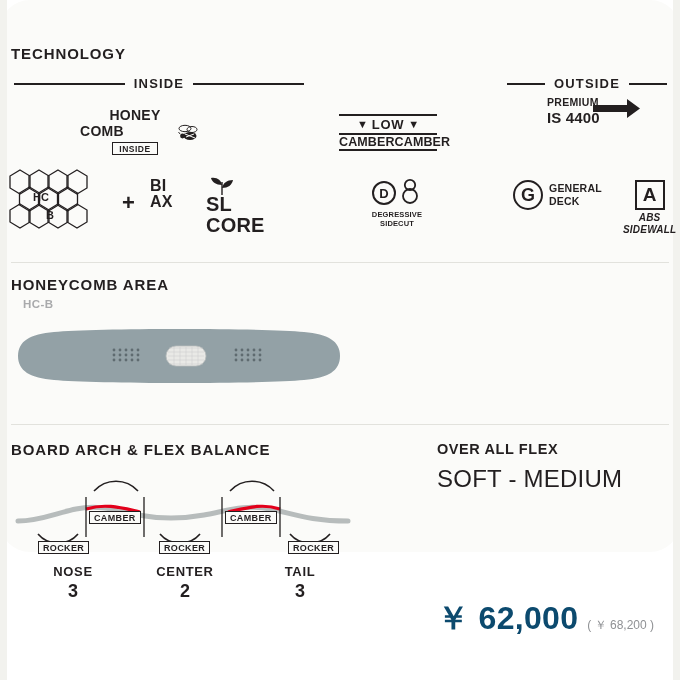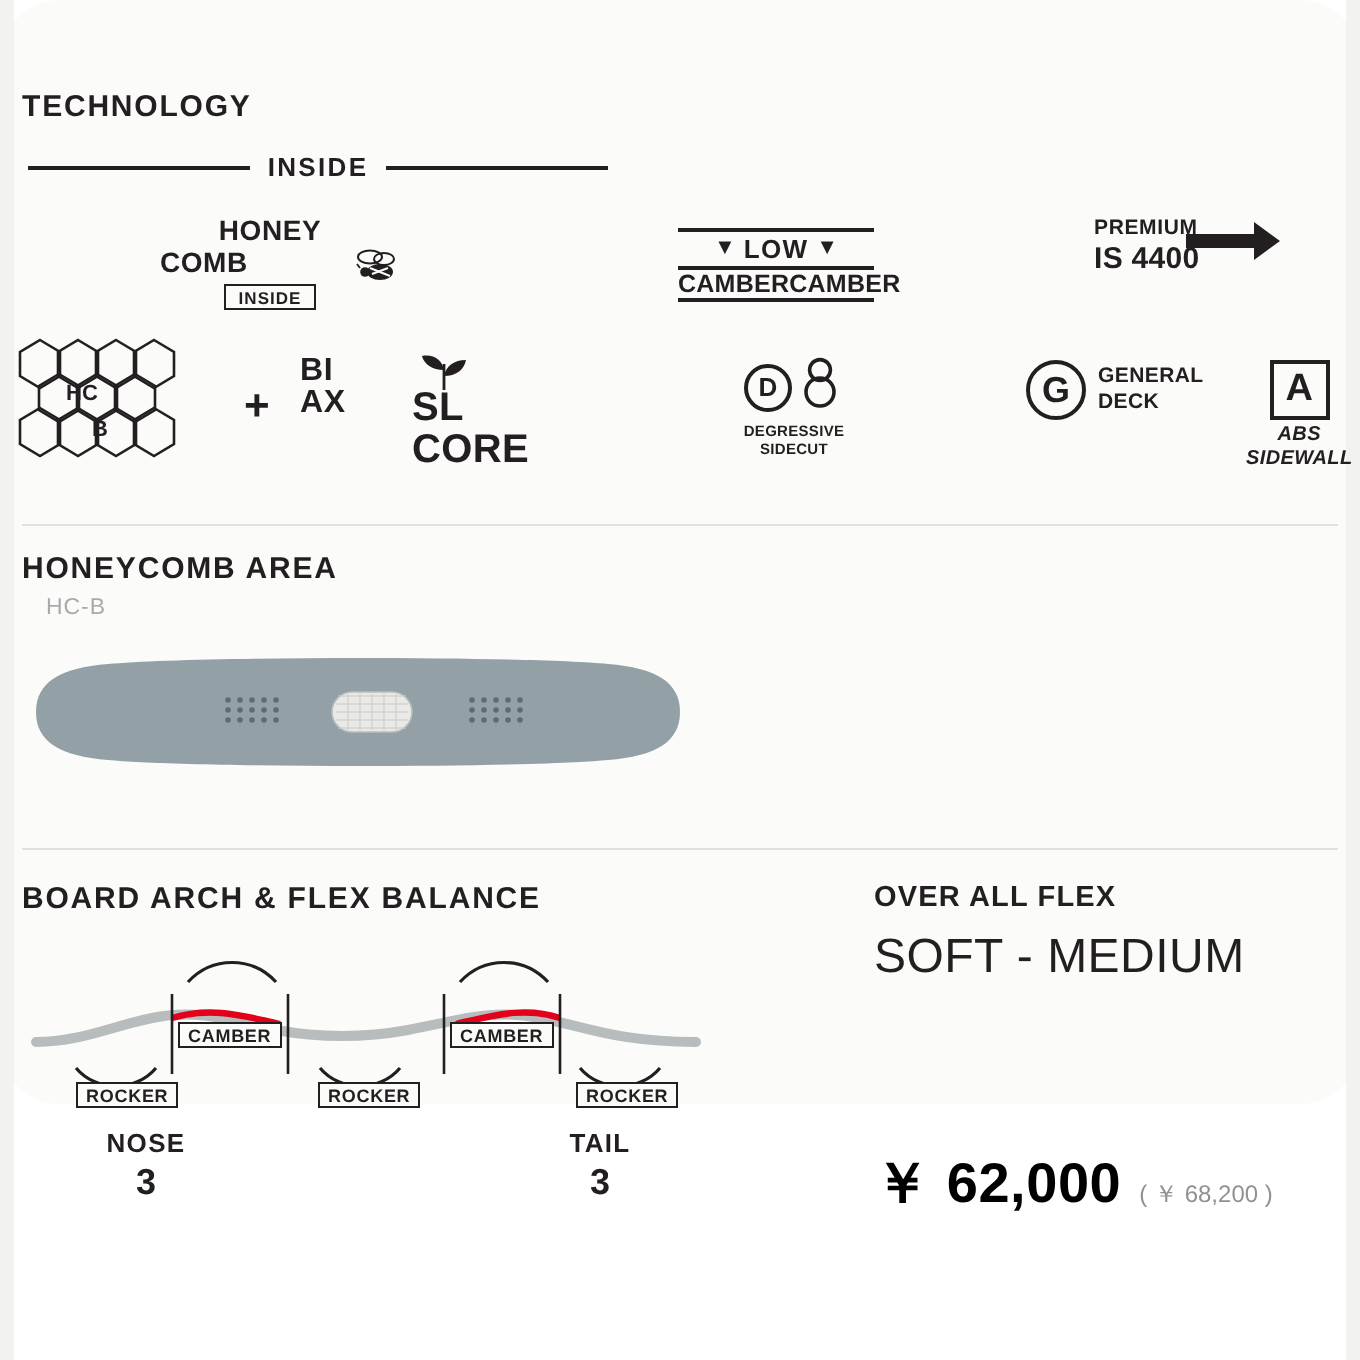--- a/index.html
+++ b/index.html
@@ -96,21 +96,21 @@
   #lowcamber .mid { display:flex; align-items:center; justify-content:center; gap:4px; padding: 1px 0; }
   #lowcamber .low { font-size: 13px; font-weight: bold; letter-spacing: 0.05em;}
   #lowcamber .cam { font-size: 12.5px; font-weight: bold; letter-spacing: 0.01em; text-align:center;}
   .arrow-d { font-size: 11px; line-height: 1; }
 
   
   #degressive { left: 362px; top: 178px; width: 70px; text-align: center; }
   #degressive .cap { font-size: 7.5px; font-weight: bold; line-height: 1.15; margin-top: 3px; letter-spacing: 0.02em;}
 
   
-  #premium { left: 547px; top: 108px; width: 96px; }
+  #premium { left: 547px; top: 96px; width: 96px; }
   #premium .p1 { font-size: 10.5px; font-weight: bold; letter-spacing: 0.03em; }
   #premium .p2 { font-size: 15px; font-weight: bold; letter-spacing: 0.01em; margin-top: 1px;}
 
   
   #gendeck { left: 513px; top: 180px; display: flex; align-items: center; gap: 6px; }
   #gendeck .g {
     width: 30px; height: 30px; border: 2.4px solid #231f20; border-radius: 50%;
     display:flex; align-items:center; justify-content:center;
     font-size: 18px; font-weight: bold;
   }
@@ -119,40 +119,40 @@
   
   #abs { left: 623px; top: 180px; text-align:center; }
   #abs .a {
     width: 30px; height: 30px; border: 2.4px solid #231f20;
     display:flex; align-items:center; justify-content:center;
     font-size: 19px; font-weight: bold; margin: 0 auto;
   }
   #abs .txt { font-size: 10px; font-weight: bold; line-height: 1.15; margin-top: 2px; letter-spacing: 0.02em; font-style: italic;}
 
   
-  #hc-sub { position:absolute; left: 23px; top: 298px; font-size: 11.5px; font-weight: normal; color: #a9aaac; letter-spacing: 0.04em;}
+  #hc-sub { position:absolute; left: 23px; top: 298px; font-size: 11.5px; font-weight: bold; color: #a9aaac; letter-spacing: 0.04em;}
   #board-wrap { position: absolute; left: 14px; top: 325px; width: 330px; height: 62px; }
 
   
   #arch-diagram { position: absolute; left: 14px; top: 463px; width: 338px; height: 96px; }
   .zone-box {
     position: absolute; border: 1.6px solid #231f20; background: #fbfbf9;
     font-size: 9px; font-weight: bold; letter-spacing: 0.04em;
     padding: 1px 4px 0 4px;
   }
 
   
   .metric { position: absolute; text-align: center; }
   .metric .nm { font-size: 13px; font-weight: bold; letter-spacing: 0.05em; }
   .metric .vl { font-size: 18px; font-weight: bold; margin-top: 2px;}
 
   
   #flex-value { position: absolute; left: 437px; top: 465px; font-size: 24px; font-weight: normal; letter-spacing: 0.01em;}
   #price { position: absolute; left: 437px; top: 573px; display: flex; align-items: baseline; gap: 9px; }
-  #price .main { font-size: 28px; font-weight: bold; color: #000000; letter-spacing: 0.01em;}
+  #price .main { font-size: 32px; font-weight: bold; color: #0c4a6e; letter-spacing: 0.01em; margin-top: 24px;}
   #price .sub  { font-size: 12px; color: #8f9194; }
 
   
   .hr { position: absolute; height: 1px; background: #e2e2dd; }
 </style>
 </head>
 <body>
 
 <div class="page">
   <div class="edge-left"></div>
@@ -160,20 +160,25 @@
 
   <div class="sec-title" id="tech-title">TECHNOLOGY</div>
 
   <div class="colhead" id="head-inside">
     <div class="rule"></div>
     <div class="lbl">INSIDE</div>
     <div class="rule"></div>
   </div>
 
 
+  <div class="colhead" id="head-outside">
+    <div class="rule"></div>
+    <div class="lbl">OUTSIDE</div>
+    <div class="rule"></div>
+  </div>
 
   <div class="blk" id="honey-logo">
     <div class="l1">HONEY</div>
     <div class="l2">COMB</div>
     <div class="center">
       <span class="l3">INSIDE</span>
     </div>
     <span class="bee">
       <svg width="22" height="18" viewBox="0 0 22 18">
         <ellipse cx="7" cy="4.5" rx="6" ry="3.2" fill="none" stroke="#231f20" stroke-width="1"></ellipse>
@@ -377,20 +382,24 @@
 
     <div class="zone-box" style="left:24px; top:78px;">ROCKER</div>
     <div class="zone-box" style="left:145px; top:78px;">ROCKER</div>
     <div class="zone-box" style="left:274px; top:78px;">ROCKER</div>
   </div>
 
   <div class="metric" style="left:36px; top:564px; width:74px;">
     <div class="nm">NOSE</div>
     <div class="vl">3</div>
   </div>
+  <div class="metric" style="left:145px; top:564px; width:80px;">
+    <div class="nm">CENTER</div>
+    <div class="vl">2</div>
+  </div>
   <div class="metric" style="left:264px; top:564px; width:72px;">
     <div class="nm">TAIL</div>
     <div class="vl">3</div>
   </div>
 
   <div class="sec-title" id="flex-title">OVER ALL FLEX</div>
   <div id="flex-value">SOFT - MEDIUM</div>
 
   <div id="price">
     <span class="main">￥ 62,000</span>

